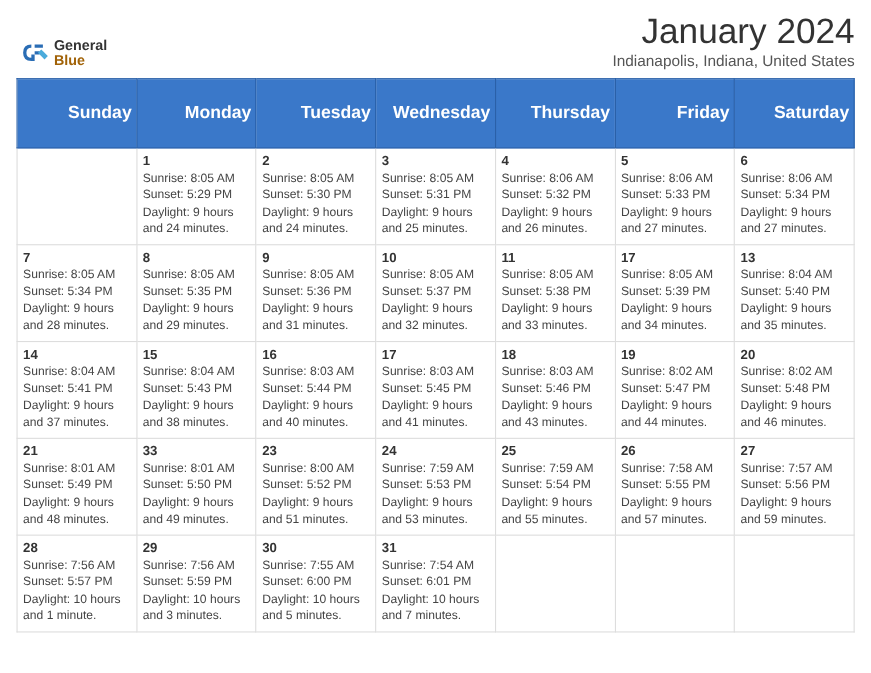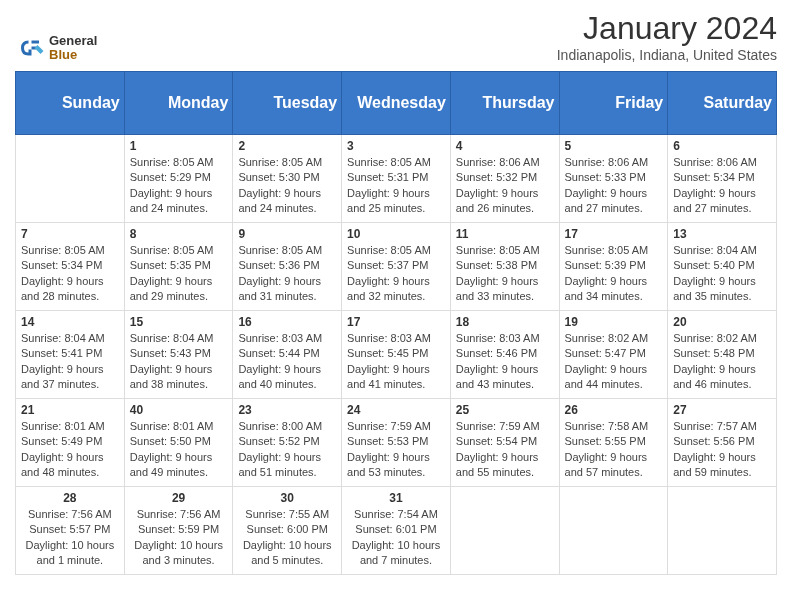--- a/index.html
+++ b/index.html
@@ -87,21 +87,20 @@
     }
     .day-detail {
       color: #444;
       line-height: 1.4;
     }
     .empty-cell {
       background: #f9f9f9;
     }
     .last-row td {
       border-bottom: 1px solid #ddd;
-      text-align: center;
     }
   </style>
 </head>
 <body>
 
 <div class="page">
   <div class="header">
     <div class="logo">
       <svg class="logo-icon" viewBox="0 0 40 40" xmlns="http://www.w3.org/2000/svg">
         <path d="M8 20 Q8 10 18 10 L18 14 Q12 14 12 20 Q12 26 18 26 L18 22 L22 22 L22 30 L18 30 Q8 30 8 20Z" fill="#2a6db5"></path>
@@ -219,21 +218,21 @@
             <div class="day-number">20</div>
             <div class="day-detail">Sunrise: 8:02 AM<br>Sunset: 5:48 PM<br>Daylight: 9 hours and 46 minutes.</div>
           </td>
         </tr>
         <tr>
           <td>
             <div class="day-number">21</div>
             <div class="day-detail">Sunrise: 8:01 AM<br>Sunset: 5:49 PM<br>Daylight: 9 hours and 48 minutes.</div>
           </td>
           <td>
-            <div class="day-number">40</div>
+            <div class="day-number">33</div>
             <div class="day-detail">Sunrise: 8:01 AM<br>Sunset: 5:50 PM<br>Daylight: 9 hours and 49 minutes.</div>
           </td>
           <td>
             <div class="day-number">23</div>
             <div class="day-detail">Sunrise: 8:00 AM<br>Sunset: 5:52 PM<br>Daylight: 9 hours and 51 minutes.</div>
           </td>
           <td>
             <div class="day-number">24</div>
             <div class="day-detail">Sunrise: 7:59 AM<br>Sunset: 5:53 PM<br>Daylight: 9 hours and 53 minutes.</div>
           </td>

